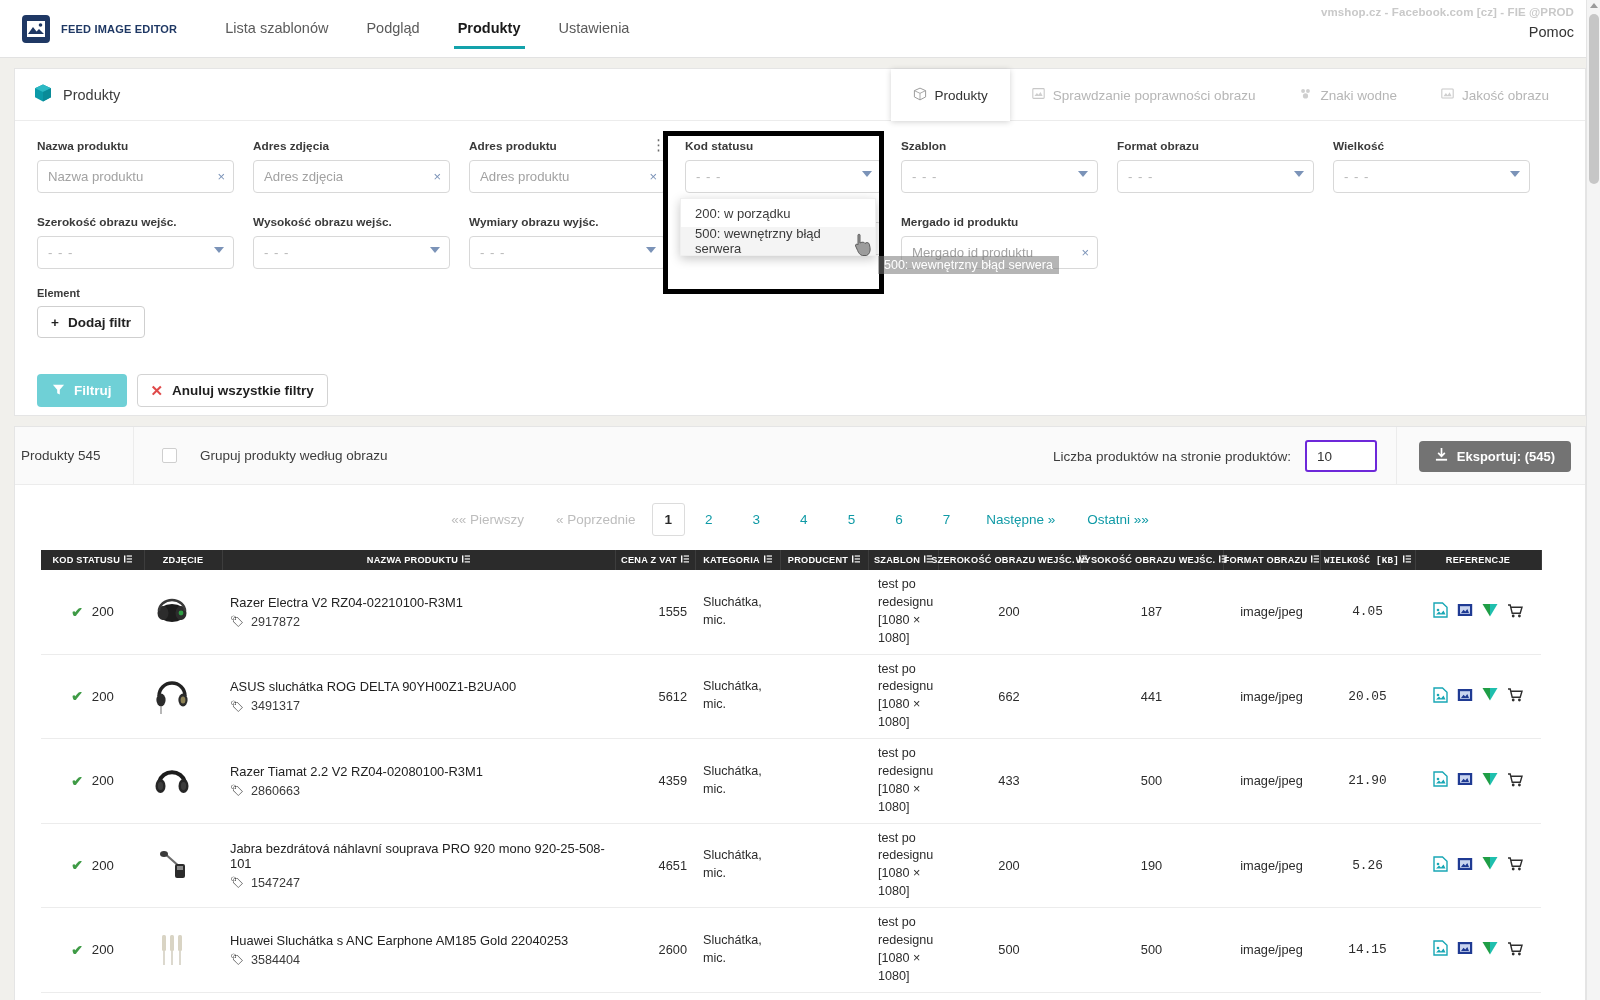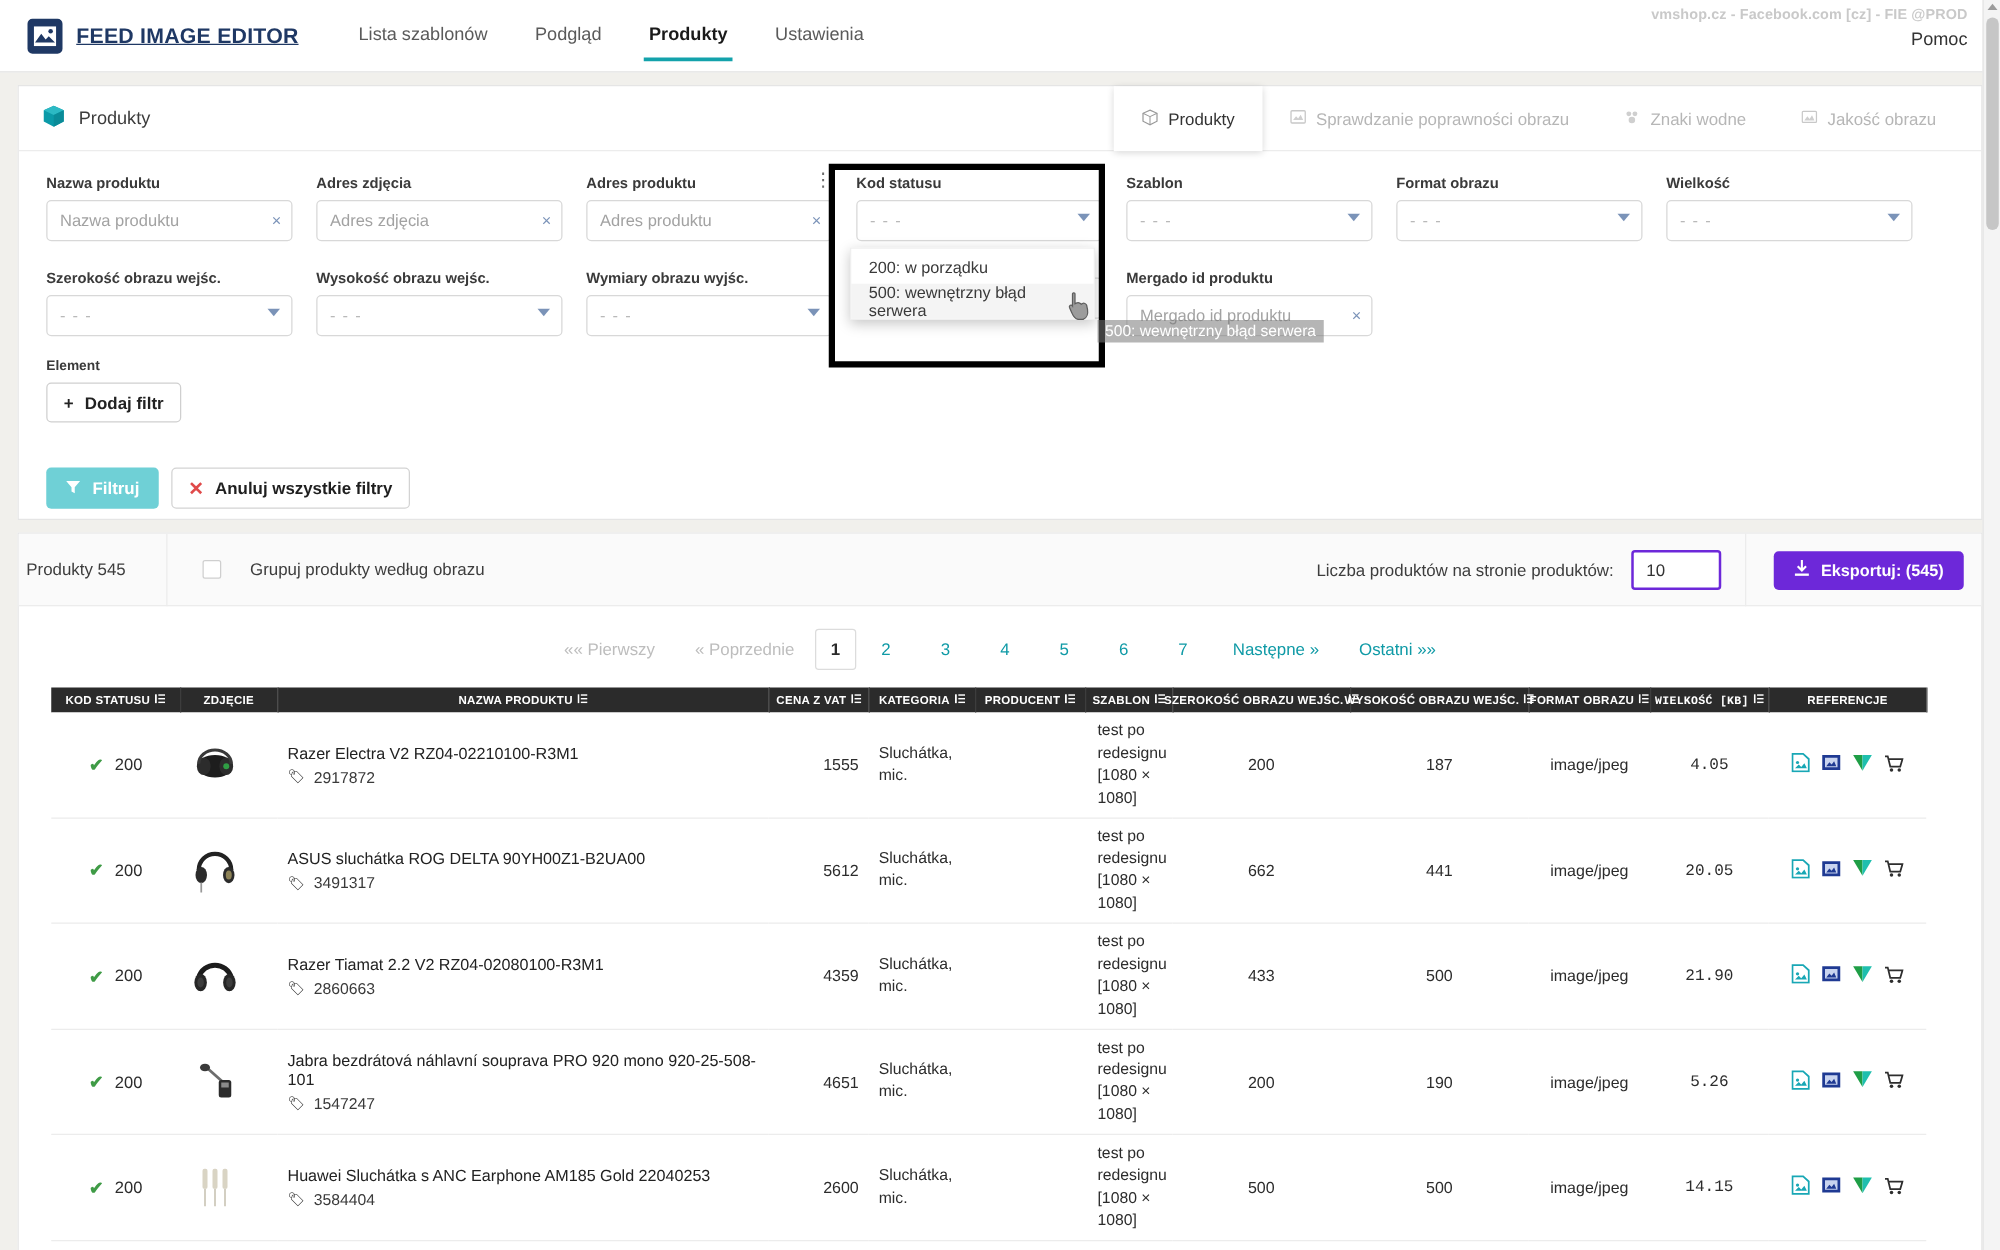--- a/index.html
+++ b/index.html
@@ -21,21 +21,21 @@
     padding-left: 22px;
   }
   .brand { display: flex; align-items: center; gap: 11px; }
   .brand-logo {
     width: 28px; height: 28px; border-radius: 4px;
     background: #1f3864; display:flex; align-items:center; justify-content:center;
     border: 2px solid #1f3864;
   }
   .brand-logo svg { display:block; }
   .brand-text {
-    font-size: 17px; font-weight: bold; color: #1f3864; letter-spacing: .2px; text-decoration: underline;
+    font-size: 11px; font-weight: bold; color: #1f3864; letter-spacing: .2px;
   }
   .navlinks { display: flex; align-items: center; gap: 34px; margin-left: 46px; }
   .navlink {
     font-size: 14.5px; color: #5a5a5a; position: relative;
     padding: 18px 2px 19px; cursor: pointer;
   }
   .navlink.active { color: #1a1a1a; font-weight: bold; }
   .navlink.active::after {
     content:""; position:absolute; left:-2px; right:-2px; bottom: 6px;
     height: 3px; background: #13a2ab;
@@ -147,21 +147,21 @@
   .grp { display:flex; align-items:center; gap:23px; padding-left: 28px; font-size:13.5px; color:#3d3d3d;text-align:right;}
   .chkbox { width:15px; height:15px; border:1px solid #cfcfcf; border-radius:2px; background:#fff; }
   .perpage { position:absolute; right: 208px; top: 13px; display:flex; align-items:center; gap: 14px;}
   .perpage .lab { font-size:13.5px; color:#3d3d3d; }
   .perpage .inp {
     width: 72px; height: 32px; border:2px solid #6d28d9; border-radius:3px; background:#fff;
     display:flex; align-items:center; padding-left:10px; font-size:13.5px; color:#333;
   }
   .expwrap { position:absolute; right: 0px; top:0; height:58px; display:flex; align-items:center; padding: 0 14px 0 22px; border-left:1px solid #ececec;}
   .btn-export {
-    background:#6d28d9; color:#fff; font-weight:bold; font-size:13px;
+    background:#737373; color:#fff; font-weight:bold; font-size:13px;
     height:31px; border-radius:4px; display:flex; align-items:center; gap:9px; padding: 0 16px; cursor:pointer;
   }
 
   
   .pager { display:flex; align-items:center; justify-content:center; gap: 0; padding: 18px 0 14px; }
   .pg { font-size: 13.5px; color:#0f9aa6; padding: 0 16px; cursor:pointer; }
   .pg.dis { color:#bdbdbd; cursor:default; }
   .pg.num { padding: 0 20px; }
   .pg.cur {
     color:#2a2a2a; font-weight:bold; border:1px solid #dcdcdc; border-radius:3px;

